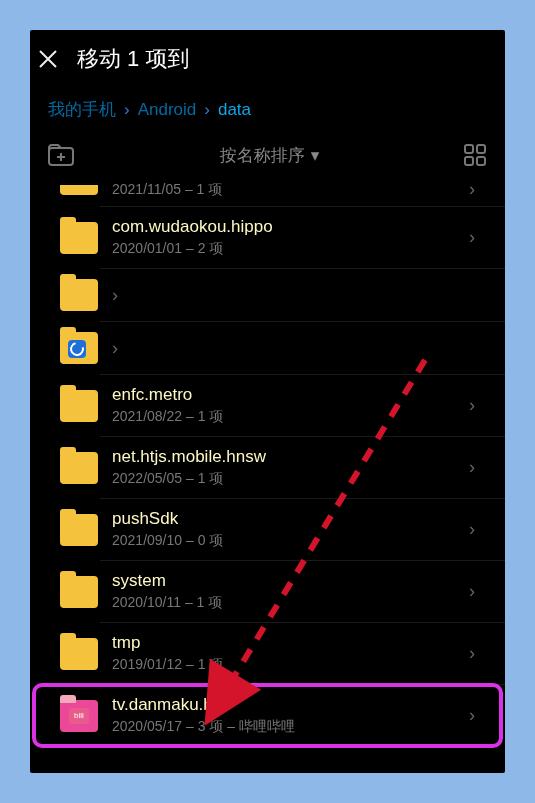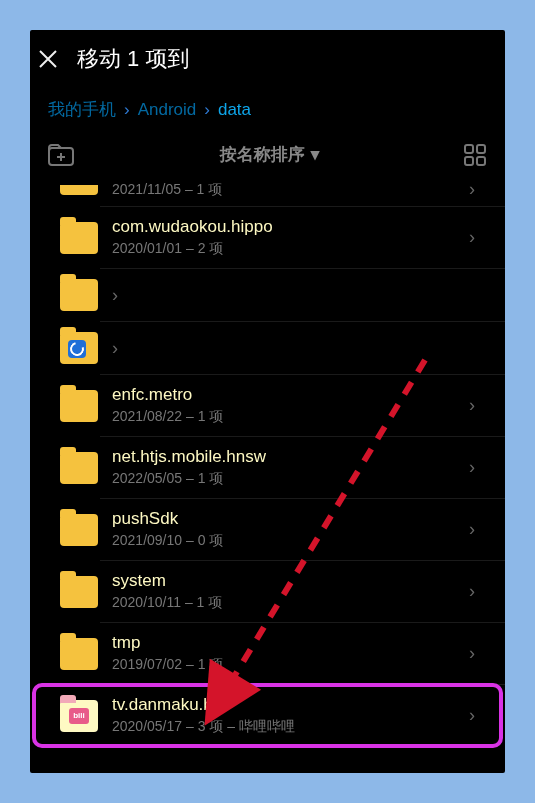--- a/index.html
+++ b/index.html
@@ -40,24 +40,23 @@
       align-items: center;
       padding: 10px 18px 14px;
       gap: 4px;
       font-size: 17px;
     }
     .bc-link { color: #0369a1; }
     .bc-sep { color: #2f7bd6; margin: 0 4px; }
     .bc-current { color: #0ea5e9; }
     .toolbar {
       display: flex;
-      align-items: flex-start;
+      align-items: center;
       justify-content: space-between;
       padding: 8px 18px 12px;
-      font-weight: bold;
     }
     .tb-left, .tb-right { color: #777; display: flex; align-items: center; }
     .sort {
       color: #888;
       font-size: 17px;
       display: flex;
       align-items: center;
       gap: 6px;
     }
     .list { padding: 0 0 0 0; }
@@ -108,22 +107,21 @@
     .folder-icon.app .badge::after {
       content: "";
       width: 10px;
       height: 10px;
       border: 2px solid #fff;
       border-radius: 50%;
       border-top-color: transparent;
       transform: rotate(30deg);
     }
     .folder-icon.bili {
-      background: #fef9c3;
-      font-weight: bold;
+      background: #ec4899;
     }
     .folder-icon.bili .folder-tab { background: #f2a9b8; }
     .folder-icon.bili .badge-b {
       position: absolute;
       left: 9px;
       top: 8px;
       width: 20px;
       height: 16px;
       background: #e85b8a;
       border-radius: 3px;
@@ -280,21 +278,21 @@
         </div>
         <span class="chevron">›</span>
       </div>
       <div class="divider"></div>
       <div class="row">
         <div class="folder-icon">
           <div class="folder-tab"></div>
         </div>
         <div class="row-text">
           <div class="row-name">tmp</div>
-          <div class="row-meta">2019/07/02 – 1 项</div>
+          <div class="row-meta">2019/01/12 – 1 项</div>
         </div>
         <span class="chevron">›</span>
       </div>
       <div class="divider"></div>
       <div class="row">
         <div class="folder-icon bili">
           <div class="folder-tab"></div>
           <div class="badge-b">bili</div>
         </div>
         <div class="row-text">

